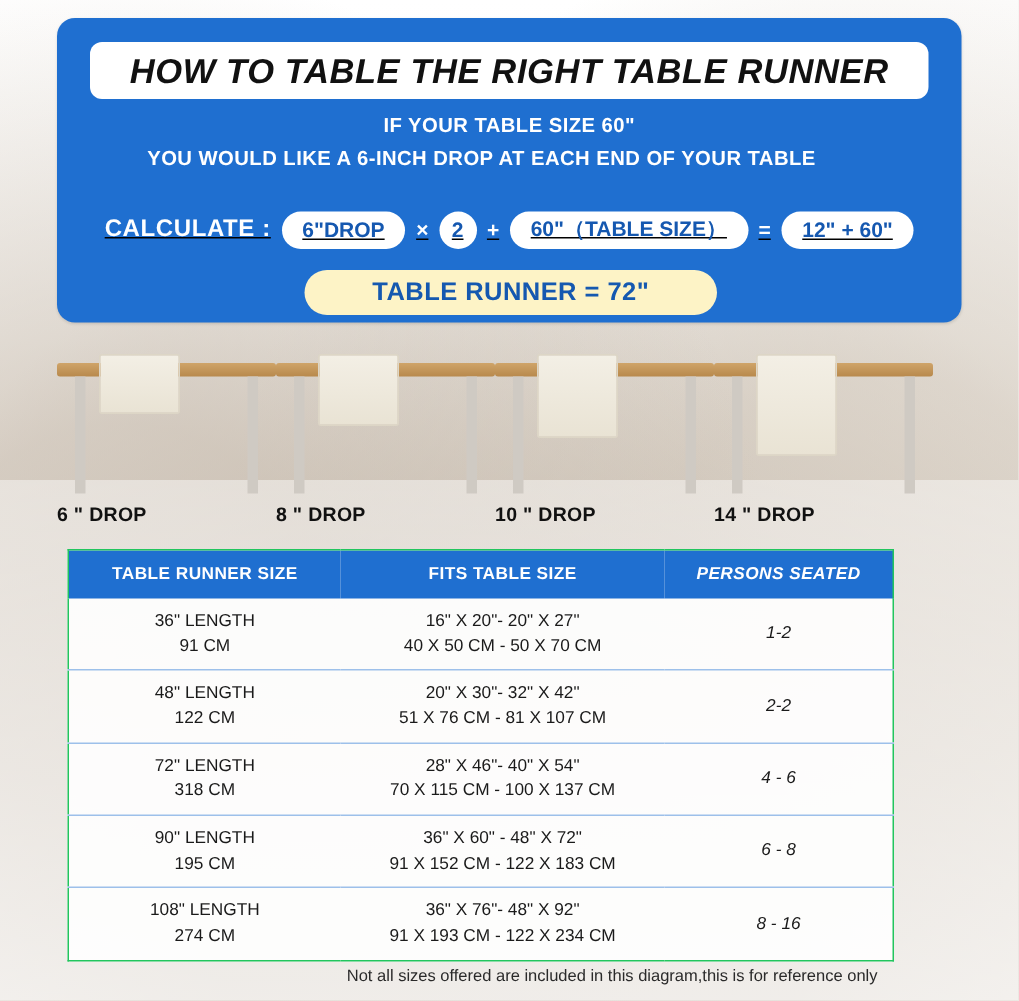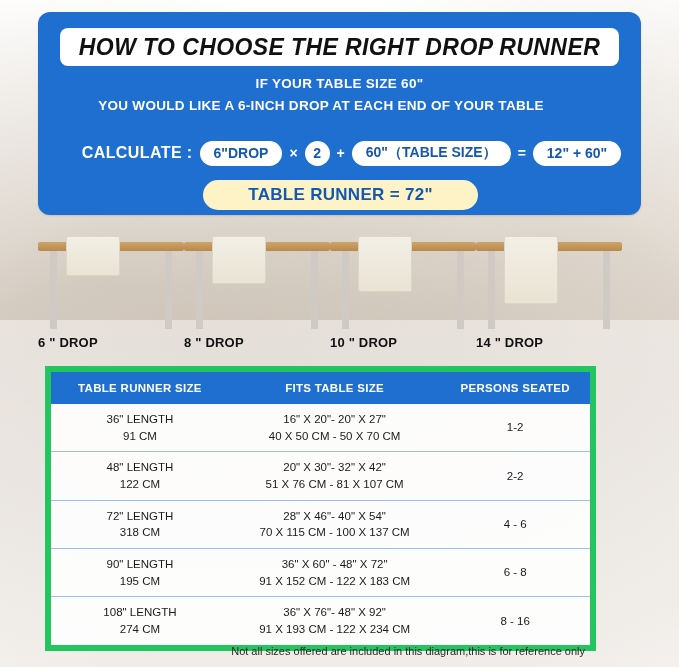--- a/index.html
+++ b/index.html
@@ -41,22 +41,22 @@
   }
   .sub1{
     position:absolute;left:0;top:64px;width:603px;text-align:center;
     color:#fff;font-size:13.5px;font-weight:bold;letter-spacing:.3px;
   }
   .sub2{
     position:absolute;left:0;top:86px;width:566px;text-align:center;
     color:#fff;font-size:13.5px;font-weight:bold;letter-spacing:.3px;
   }
   .calc-row{
-    position:absolute;left:12px;top:128px;width:603px;height:26px;
-    display:flex;align-items:center;justify-content:center;gap:7px;
+    position:absolute;left:0;top:128px;width:603px;height:26px;
+    display:flex;align-items:center;justify-content:center;gap:7px;text-decoration:underline;
   }
   .calc-label{
     color:#fff;font-size:16px;font-weight:bold;letter-spacing:.4px;
   }
   .pill{
     background:#fff;border-radius:13px;height:25px;display:flex;align-items:center;
     justify-content:center;padding:0 14px;color:#1558b0;font-size:14px;font-weight:bold;
     white-space:nowrap;
   }
   .pill.round{border-radius:50%;width:25px;padding:0;}
@@ -88,51 +88,51 @@
     border-radius:2px;
   }
   .drop-label{
     position:absolute;left:0;bottom:0;width:146px;
     font-size:13px;font-weight:bold;color:#111;letter-spacing:.2px;
   }
 
   
   .table{
     position:absolute;left:45px;top:366px;width:551px;
-    border:6px solid #22c55e;border-collapse:collapse;
+    border:1px solid #22c55e;border-collapse:collapse;
     background:rgba(255,255,255,.88);
   }
   .table thead th{
     background:#1f6fd0;color:#fff;font-size:11.5px;font-weight:bold;
     letter-spacing:.3px;height:30px;border:none;text-align:center;
   }
   .table td{
     border-top:1px solid #9dc0ea;
     text-align:center;font-size:11.5px;color:#1a1a1a;
     padding:7px 2px;line-height:1.45;
   }
   .table tbody tr:first-child td{border-top:none;}
   .c1{width:194px;}
   .c2{width:235px;}
-  .c3{width:160px;}
+  .c3{width:160px;font-style:italic;}
   .note{
     position:absolute;left:0;top:645px;width:585px;text-align:right;
     font-size:11px;color:#2a2a2a;
   }
 </style>
 </head>
 <body>
 
 <div class="bg"></div>
 
 <div class="wrap">
 
   <div class="panel">
     <div class="title-box">
-      <span>HOW TO CHOOSE THE RIGHT DROP RUNNER</span>
+      <span>HOW TO TABLE THE RIGHT TABLE RUNNER</span>
     </div>
     <div class="sub1">IF YOUR TABLE SIZE 60"</div>
     <div class="sub2">YOU WOULD LIKE A 6-INCH DROP AT EACH END OF YOUR TABLE</div>
 
     <div class="calc-row">
       <span class="calc-label">CALCULATE :</span>
       <span class="pill">6"DROP</span>
       <span class="op">×</span>
       <span class="pill round">2</span>
       <span class="op">+</span>

